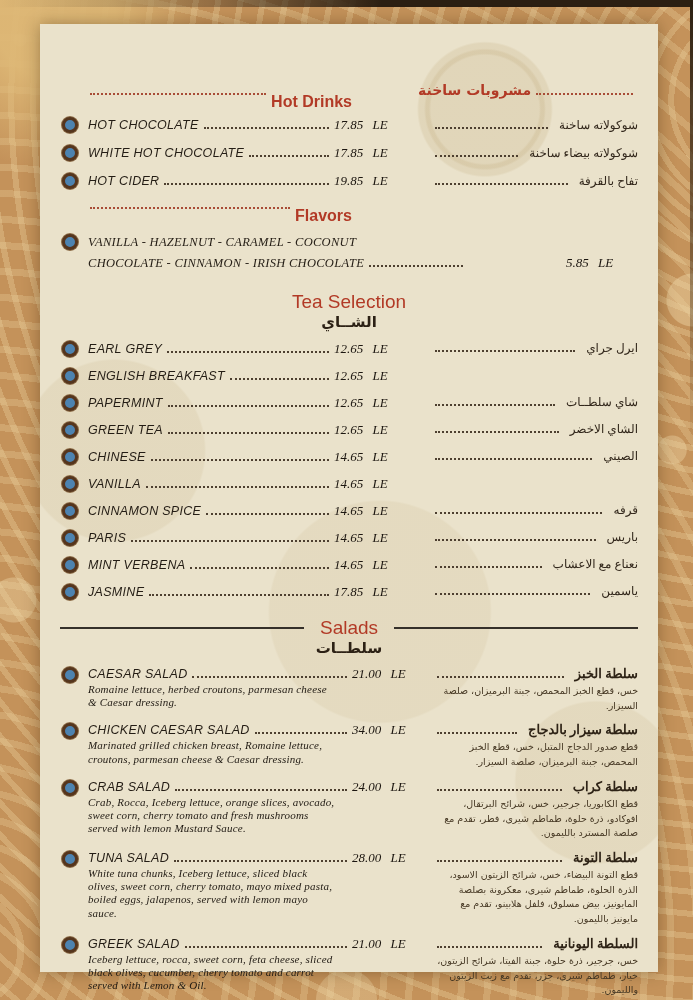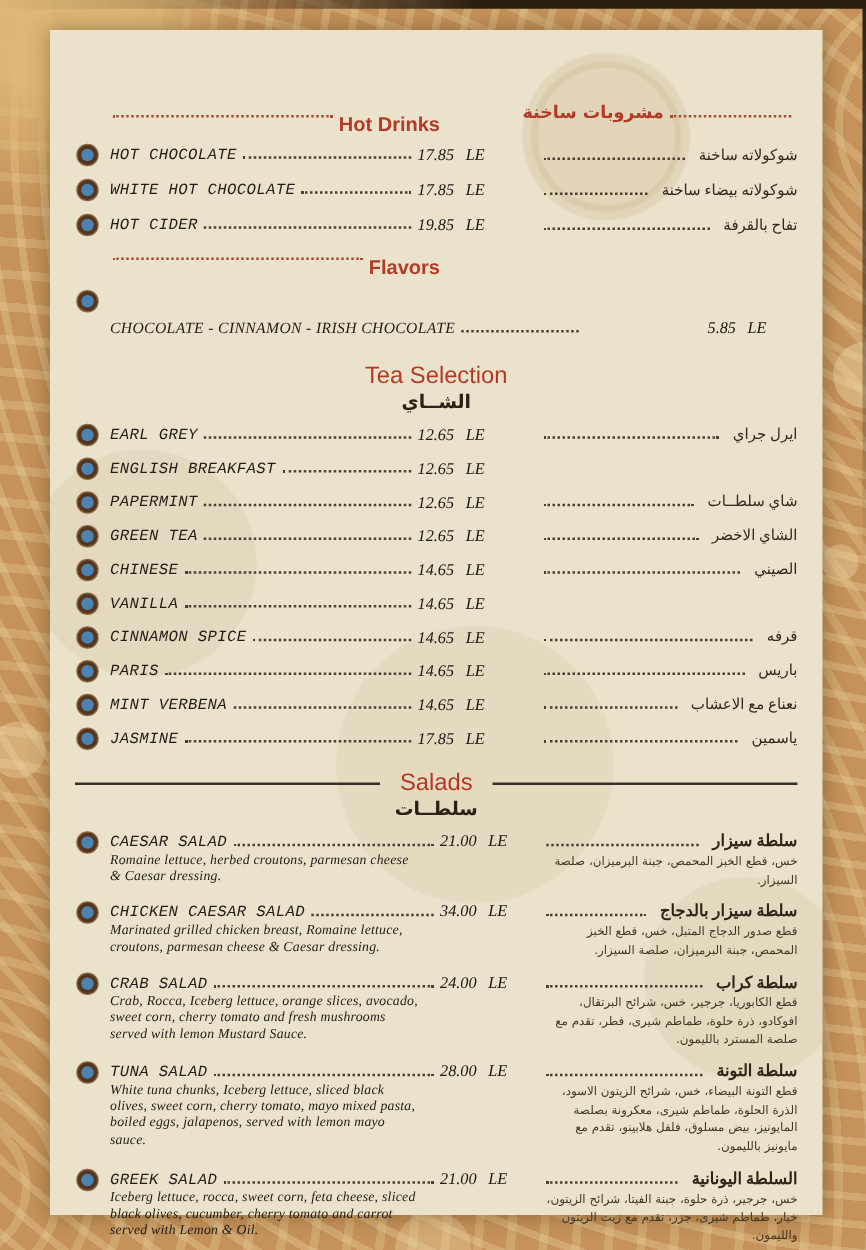--- a/index.html
+++ b/index.html
@@ -47,21 +47,21 @@
   .hdr .dots{border-bottom-color:#a84c36;}
   .hdr .left .dots{margin-left:30px;}
 
   
   .row{display:flex;align-items:center;height:28px;}
   .rows-tea .row{height:27px;}
   .bullet{flex:0 0 16px;width:16px;height:16px;border-radius:50%;
     background:#4d83b0;border:3px solid #55351d;box-sizing:border-box;
     box-shadow:0 0 0 1px #8a6a45;margin:0 10px 0 2px;}
   .en-wrap{width:246px;display:flex;align-items:baseline;}
-  .en-name{font-family:Liberation Mono, monospace;font-style:italic;font-size:12.5px;
+  .en-name{font-family:Liberation Sans, sans-serif;font-style:italic;font-size:12.5px;
     color:#241d15;letter-spacing:.3px;white-space:nowrap;}
   .price{width:96px;font-family:"Liberation Serif",serif;font-style:italic;font-size:13px;
     color:#1c1610;word-spacing:6px;white-space:nowrap;}
   .ar-wrap{flex:1;display:flex;align-items:baseline;}
   .ar-name{font-family:Liberation Serif, serif;font-size:12px;color:#33281c;margin-left:6px;white-space:nowrap;}
 
   
   .flavor-line1{display:flex;align-items:center;height:26px;margin-top:4px;}
   .flavor-text{font-family:"Liberation Serif",serif;font-style:italic;font-size:12.5px;color:#241d15;letter-spacing:.3px;white-space:nowrap;}
   .flavor-line2{display:flex;align-items:baseline;height:26px;padding-left:28px;}
@@ -148,20 +148,21 @@
     </div>
 
   <div class="hdr">
     <span class="left">
       <span class="dots"></span>
       <span class="hdr-title">Flavors</span>
     </span>
   </div>
   <div class="flavor-line1">
     <span class="bullet"></span>
+    <span class="flavor-text">VANILLA - HAZELNUT - CARAMEL - COCONUT</span>
   </div>
   <div class="flavor-line2">
     <span class="flavor-text">CHOCOLATE - CINNAMON - IRISH CHOCOLATE</span>
     <span class="dots"></span>
     <span class="price">5.85 LE</span>
   </div>
 
   <div class="sec-title">Tea Selection</div>
   <div class="sec-title-ar" dir="rtl">الشــاي</div>
   <div class="rows-tea" id="tea-rows">
@@ -291,21 +292,21 @@
     <div class="salad-en">
       <div class="name-line">
         <span class="en-name">CAESAR SALAD</span>
         <span class="dots"></span>
         <span class="price">21.00 LE</span>
       </div>
       <div class="en-desc">Romaine lettuce, herbed croutons, parmesan cheese &amp; Caesar dressing.</div>
     </div>
     <div class="salad-ar">
       <div class="ar-name-line">
-        <span class="ar-name">سلطة سيزار</span>
+        <span class="ar-name">سلطة الخبز</span>
         <span class="dots"></span>
       </div>
       <div class="ar-desc">خس، قطع الخبز المحمص، جبنة البرميزان، صلصة السيزار.</div>
     </div>
   </div>
       <div class="salad">
     <span class="bullet"></span>
     <div class="salad-en">
       <div class="name-line">
         <span class="en-name">CHICKEN CAESAR SALAD</span>

